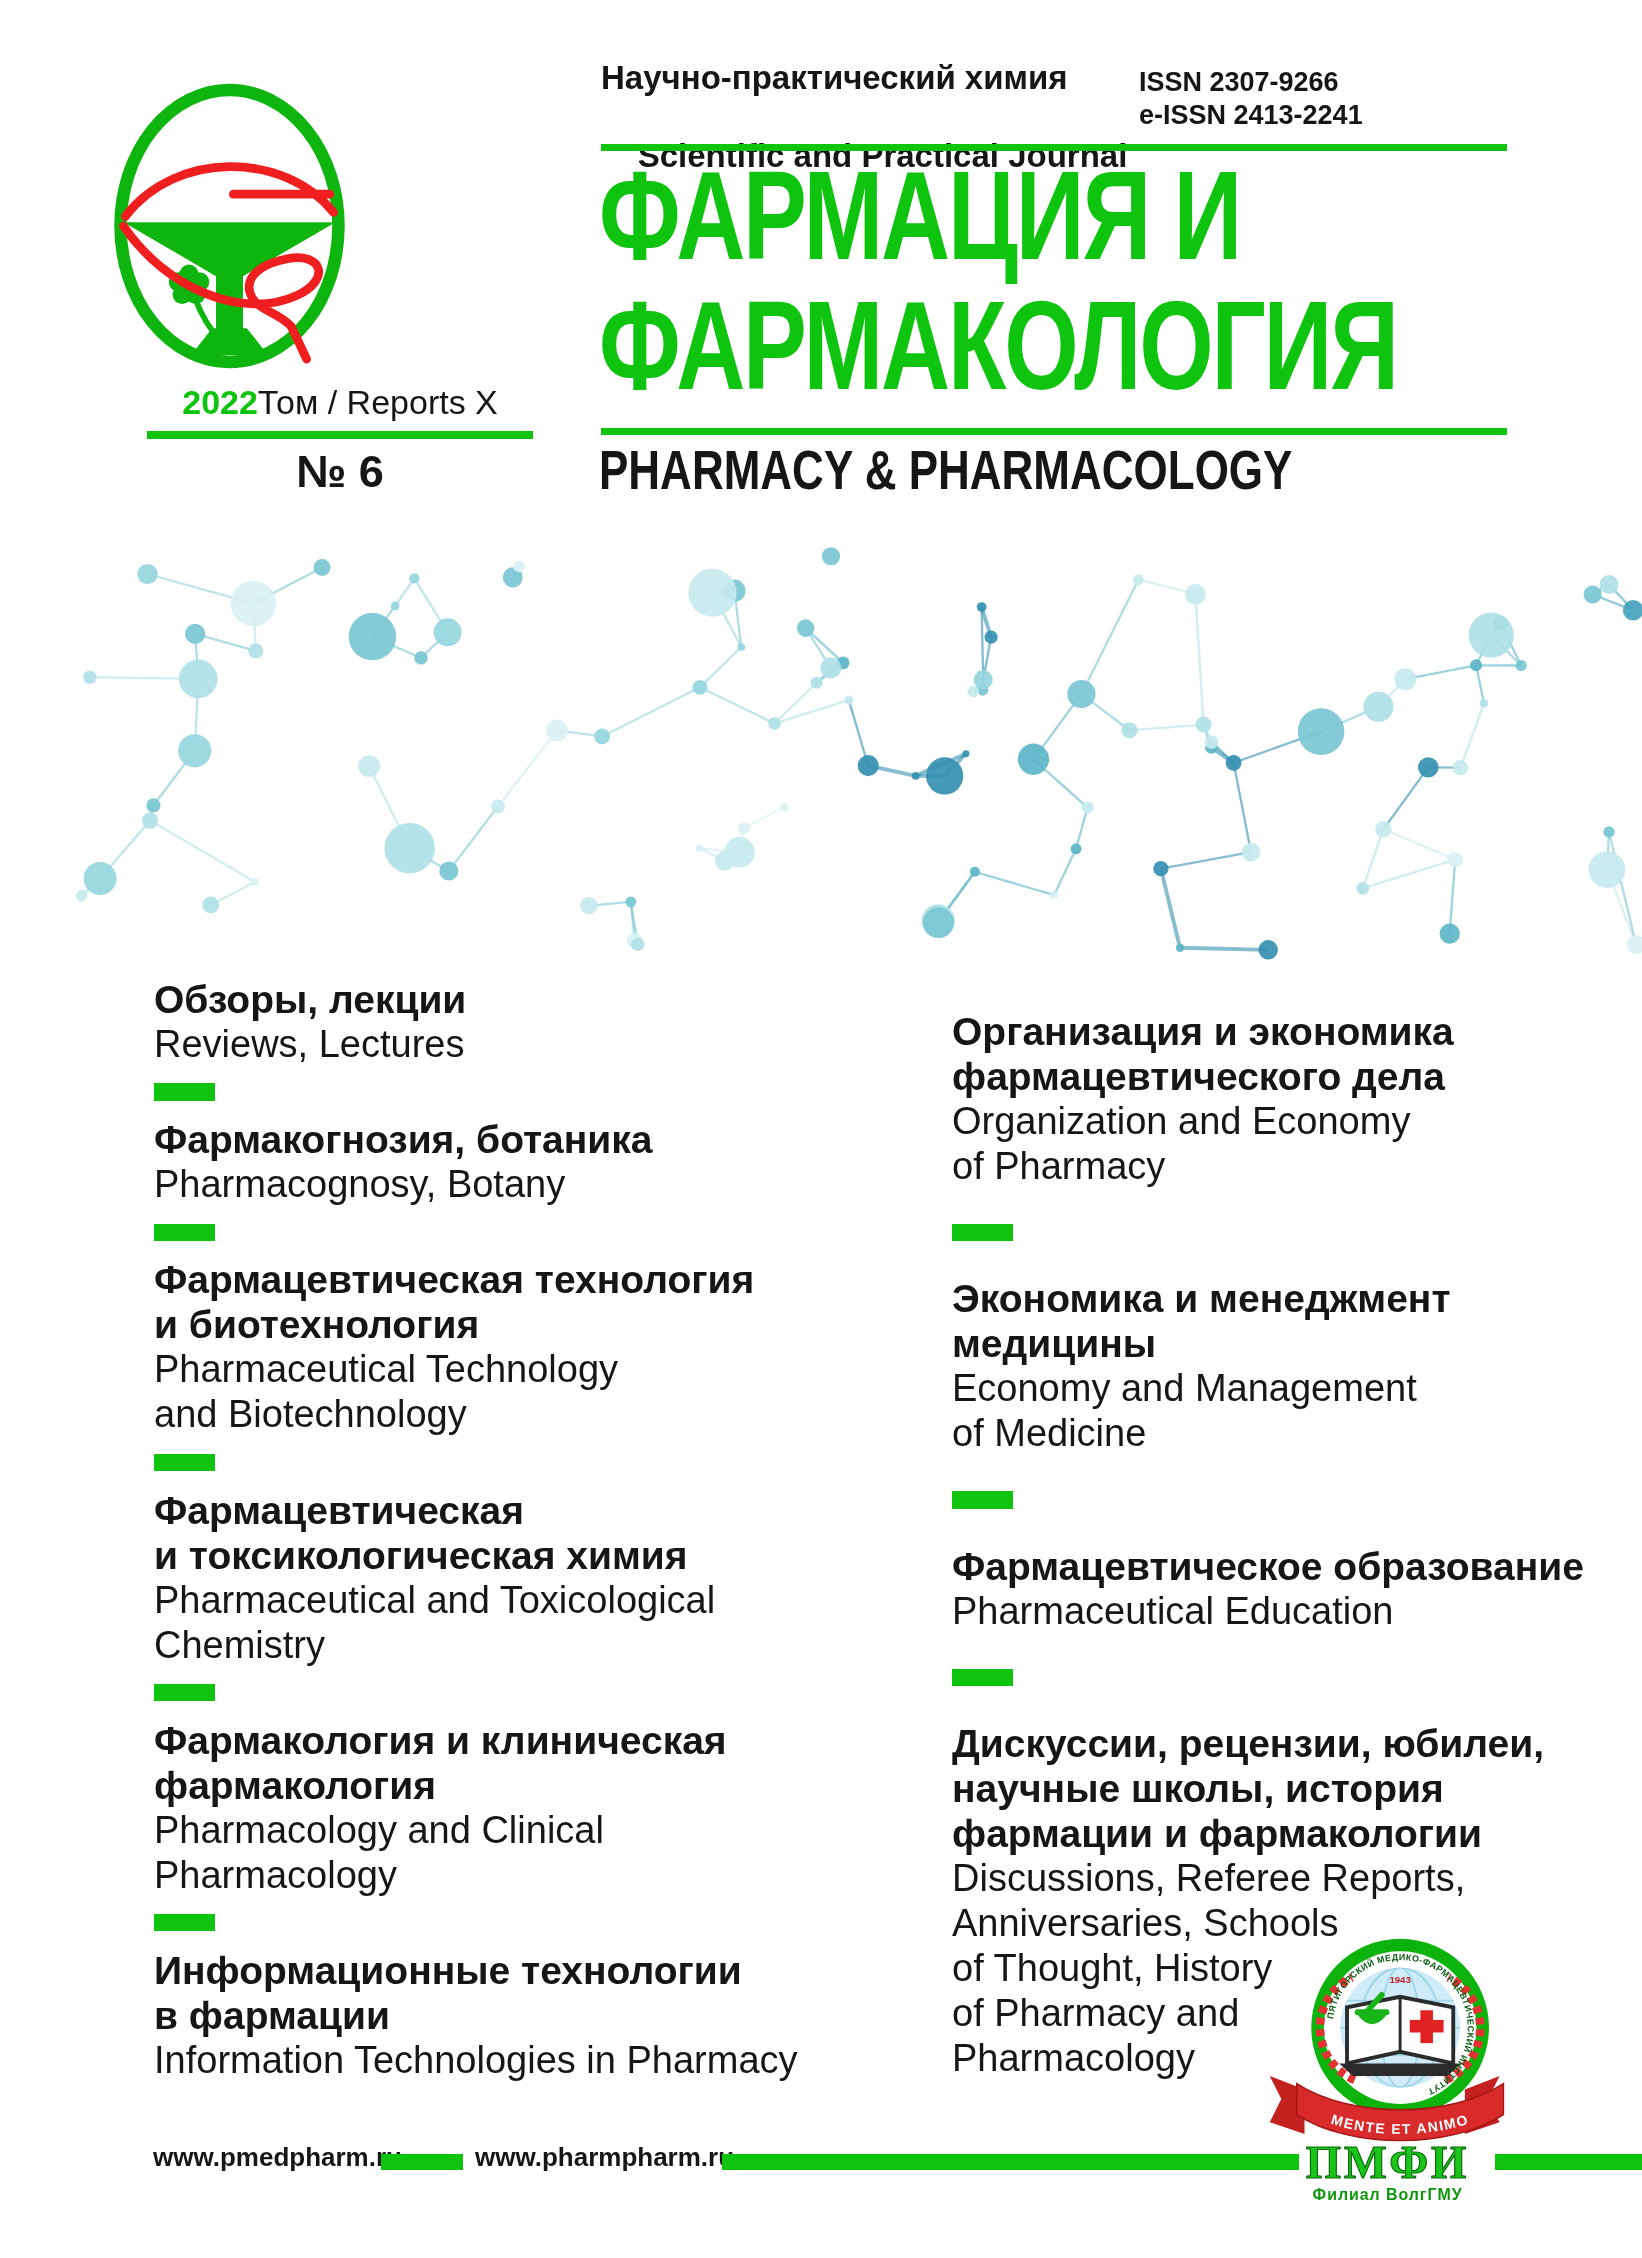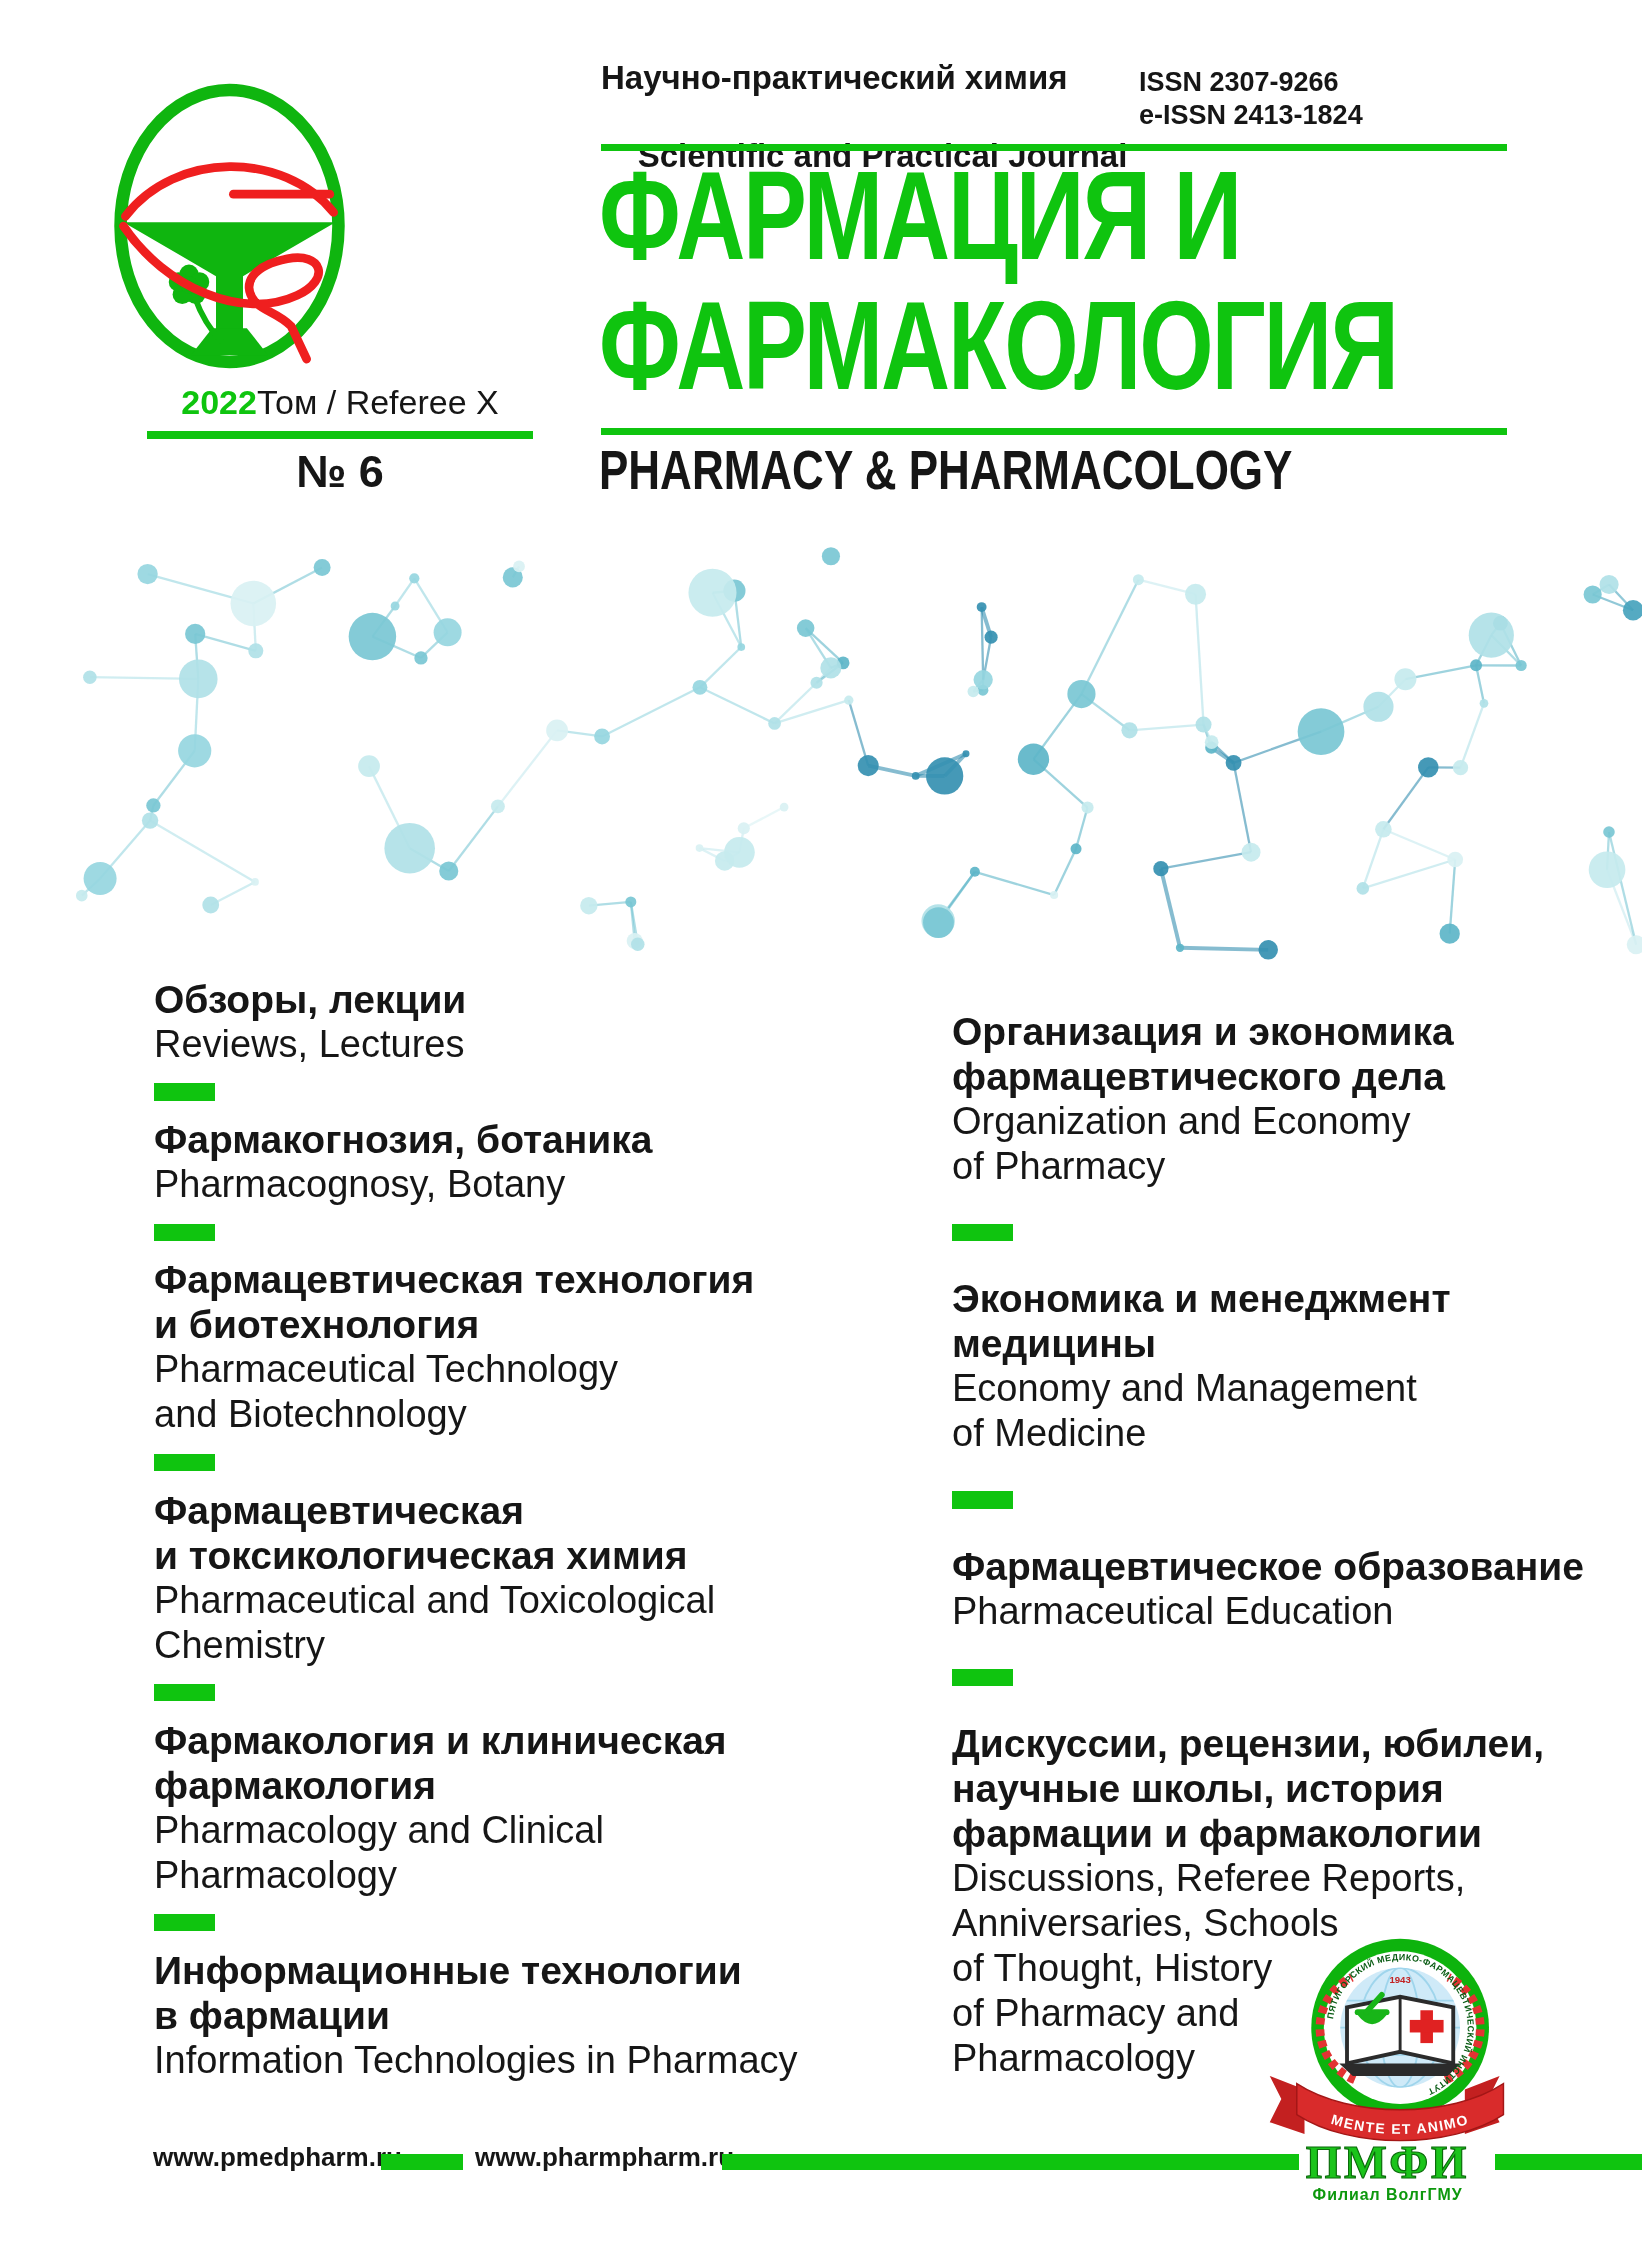--- a/index.html
+++ b/index.html
@@ -63,31 +63,31 @@
     </g>
     <g fill="none" stroke="#ef1f1f" stroke-width="9" stroke-linecap="round">
       <path d="M 18,140 C 70,72 182,72 234,136"></path>
       <path d="M 130,117 L 230,117"></path>
       <path d="M 16,150 C 60,215 140,248 196,222 C 232,205 222,177 186,184 C 150,191 138,210 152,228 C 160,238 176,240 190,254 L 206,288"></path>
     </g>
   </svg>
 
   <div class="yearrow">
     <span class="year">2022</span>
-    <span class="volume">Том / Referee X</span>
+    <span class="volume">Том / Reports X</span>
   </div>
   <div class="grule vol-rule"></div>
   <div class="issue">№ 6</div>
 
   <div class="jt"><span>Научно-практический химия</span><br>
     <span>Scientific and Practical Journal</span></div>
 
   <div class="issn-block">
     <div>ISSN 2307-9266</div>
-    <div>e-ISSN 2413-1824</div>
+    <div>e-ISSN 2413-2241</div>
   </div>
 
   <div class="grule rule1"></div>
   <div class="title"><span>ФАРМАЦИЯ И</span><br><span>ФАРМАКОЛОГИЯ</span></div>
   <div class="grule rule2"></div>
   <div class="title-en">PHARMACY &amp; PHARMACOLOGY</div>
 
   <svg id="molband" class="molband" viewBox="0 0 1701 468" preserveAspectRatio="none">
       <line x1="429.2" y1="59.4" x2="409.3" y2="88.0" stroke="#96d6df" stroke-width="2.4" stroke-opacity="0.6"></line>
       <line x1="429.2" y1="59.4" x2="463.7" y2="115.3" stroke="#96d6df" stroke-width="2.4" stroke-opacity="0.6"></line>

